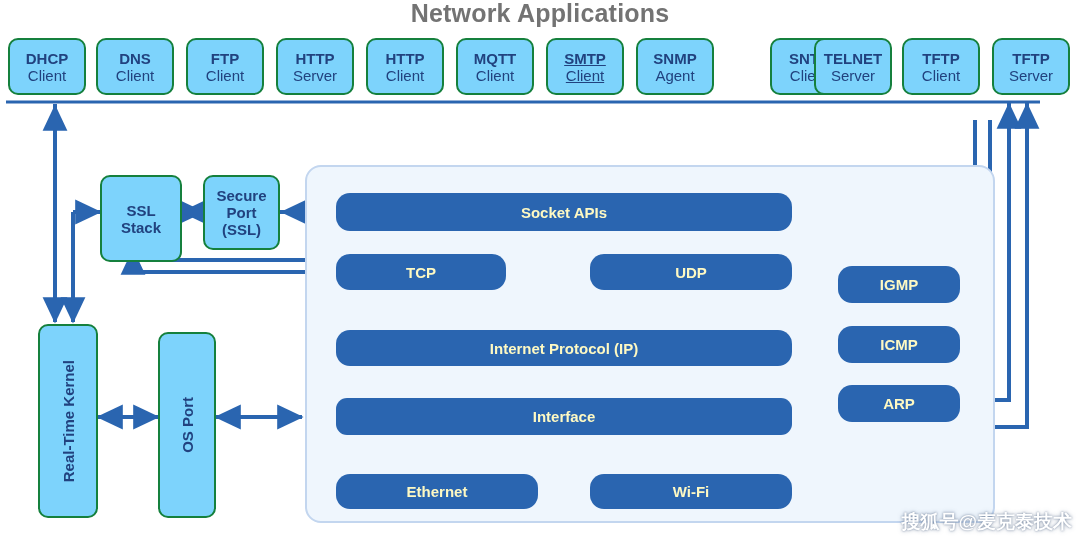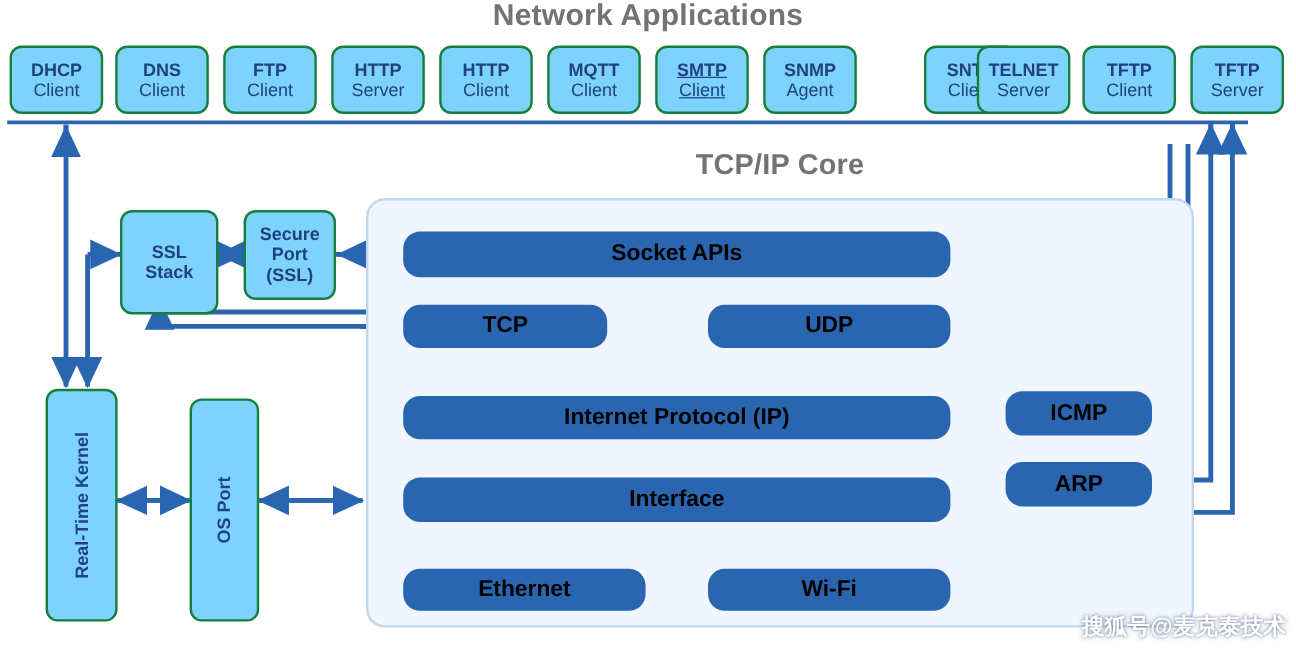--- a/index.html
+++ b/index.html
@@ -50,21 +50,21 @@
   .vbox{
     writing-mode:vertical-rl;
     transform:rotate(180deg);
     font-size:15px;
   }
 
   
   .sbox{
     position:absolute;box-sizing:border-box;
     background:#2a65b0;border-radius:14px;
-    color:#000000;font-weight:bold;font-size:19px;
+    color:#fef9c3;font-weight:bold;font-size:15px;
     display:flex;align-items:center;justify-content:center;
     text-align:center;
   }
 
   #watermark{
     position:absolute;right:8px;bottom:8px;
     font-size:19px;font-weight:bold;
     color:#ffffff;
     text-shadow:0 0 2px rgba(90,110,140,.75),0 0 4px rgba(90,110,140,.5);
     white-space:nowrap;
@@ -213,21 +213,20 @@
     </div>
   </div>
   <div class="lbox app" style="left:992px;">
     <div>
       <span class="l1">TFTP</span>
       <span class="l2">Server</span>
     </div>
   </div>
 
   <div id="core-panel"></div>
-  <div class="title" id="core-title">TCP/IP Core</div>
 
   <div class="lbox" style="left:100px;top:175px;width:82px;height:87px;">
     <div>
       <span>SSL</span><br>
       <span>Stack</span>
     </div>
   </div>
   <div class="lbox" style="left:203px;top:175px;width:77px;height:75px;">
     <div>
       <span>Secure</span><br>
@@ -248,30 +247,33 @@
   </div>
   <div class="sbox" style="left:336px;top:254px;width:170px;height:36px;justify-content:center;">
     <span>TCP</span>
   </div>
   <div class="sbox" style="left:590px;top:254px;width:202px;height:36px;">
     <span>UDP</span>
   </div>
   <div class="sbox" style="left:336px;top:330px;width:456px;height:36px;">
     <span>Internet Protocol (IP)</span>
   </div>
-  <div class="sbox" style="left:336px;top:398px;width:456px;height:37px;">
+  <div class="sbox" style="left:336px;top:398px;width:456px;height:37px;border-radius:11px;">
     <span>Interface</span>
   </div>
   <div class="sbox" style="left:336px;top:474px;width:202px;height:35px;">
     <span>Ethernet</span>
   </div>
   <div class="sbox" style="left:590px;top:474px;width:202px;height:35px;">
     <span>Wi-Fi</span>
   </div>
 
+  <div class="sbox" style="left:838px;top:266px;width:122px;height:37px;">
+    <span>IGMP</span>
+  </div>
   <div class="sbox" style="left:838px;top:326px;width:122px;height:37px;">
     <span>ICMP</span>
   </div>
   <div class="sbox" style="left:838px;top:385px;width:122px;height:37px;">
     <span>ARP</span>
   </div>
 
   <div id="watermark">搜狐号@麦克泰技术</div>
 
 </div>

